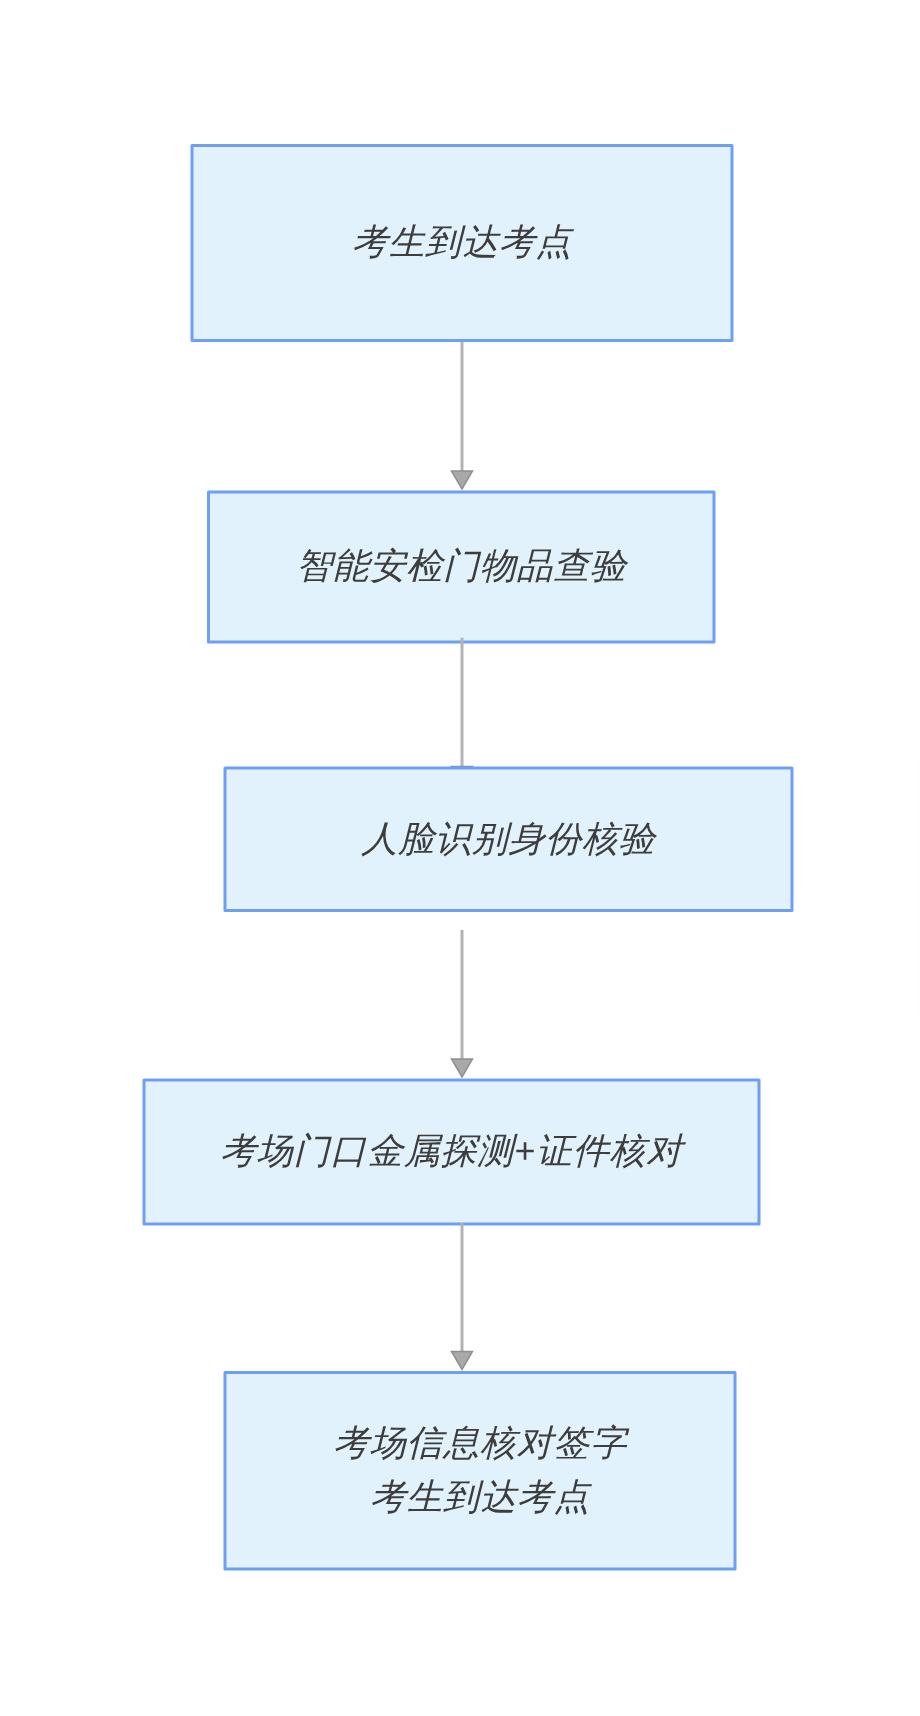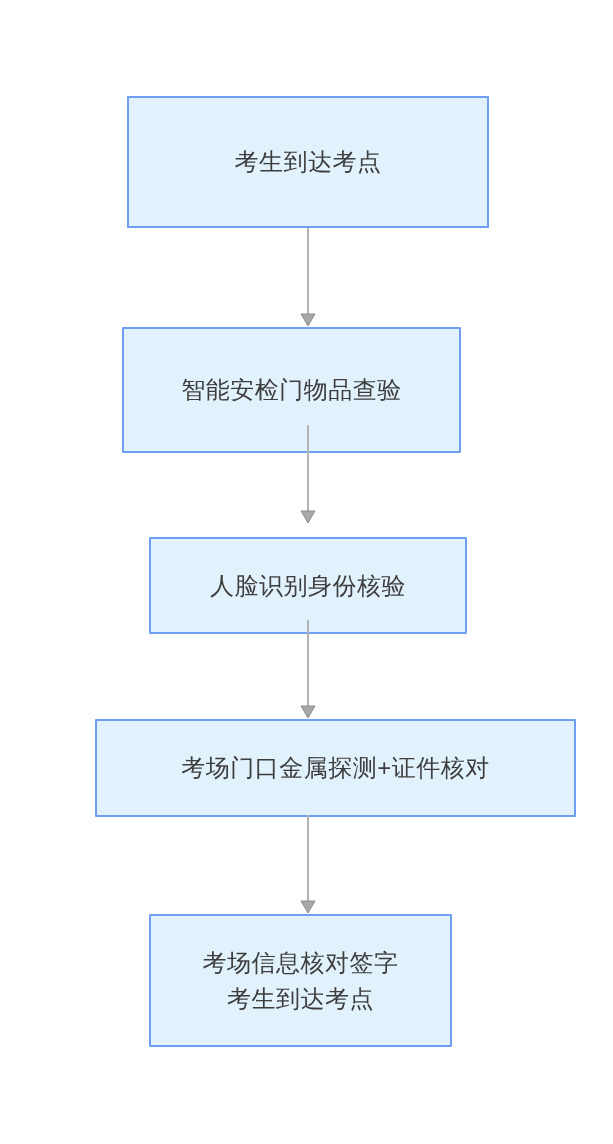--- a/index.html
+++ b/index.html
@@ -34,26 +34,26 @@
     justify-content:center;
     text-align:center;
   }
   .box-text{
     color:var(--text);
     font-size:24px;
     line-height:36px;
     letter-spacing:0.5px;
     font-weight:400;
   }
-  .line{display:block; white-space:nowrap;}
+  .line{display:block; white-space:nowrap;font-style:italic;}
   .box1{left:127px; top:96px;  width:362px; height:132px;}
-  .box2{left:122px; top:327px; width:339px; height:126px;}
-  .box3{left:149px; top:537px; width:318px; height:97px;}
-  .box4{left:95px;  top:719px; width:481px; height:98px;}
-  .box5{left:149px; top:914px; width:303px; height:133px;}
+  .box2{left:138px; top:327px; width:339px; height:102px;}
+  .box3{left:149px; top:511px; width:380px; height:97px;}
+  .box4{left:95px;  top:719px; width:412px; height:98px;}
+  .box5{left:149px; top:914px; width:342px; height:133px;}
   .connector{
     position:absolute;
     left:299px;
     width:18px;
     height:99px;
     display:block;
   }
   .c1{top:228px;}
   .c2{top:425px;}
   .c3{top:620px;}

